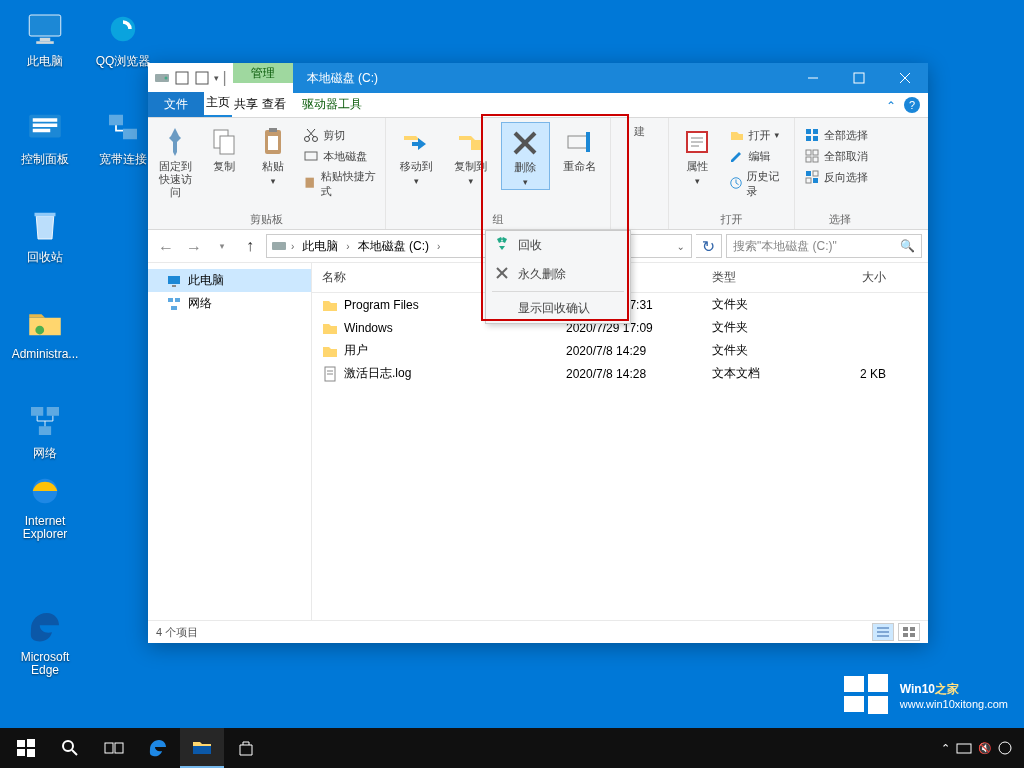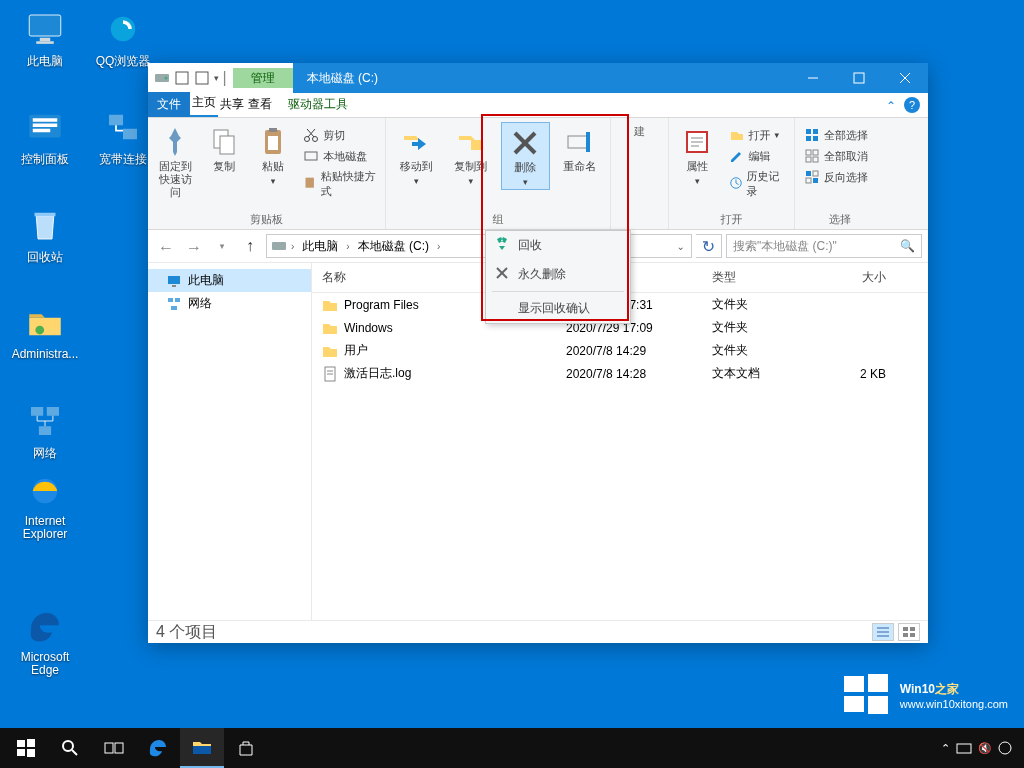--- a/index.html
+++ b/index.html
@@ -14,28 +14,28 @@
 .taskbar { position:absolute; bottom:0; left:0; right:0; height:40px; background:#101010; display:flex; align-items:center; padding:0 4px; }
 .tb-btn { width:44px; height:40px; display:flex; align-items:center; justify-content:center; color:#fff; cursor:pointer; }
 .tb-active { border-bottom:2px solid #76b9ed; background:#272727; }
 .tb-right { margin-left:auto; display:flex; align-items:center; gap:6px; color:#fff; font-size:11px; padding-right:8px; }
 
 
 .win { position:absolute; left:148px; top:63px; width:780px; height:580px; background:#fff; box-shadow:0 4px 20px rgba(0,0,0,.3); display:flex; flex-direction:column; }
 .titlebar { height:30px; display:flex; align-items:stretch; background:#fff; }
 .title-left { display:flex; align-items:center; padding:0 6px; gap:4px; }
 .title-left .qicon { width:16px; height:16px; }
-.title-tabs-area { display:flex; align-items:center;border-radius:12px; }
+.title-tabs-area { display:flex; align-items:flex-start;border-radius:12px; }
 .title-tab-mgmt { background:#9fd89f; color:#0a5b0a; padding:2px 18px; font-size:12px; height:20px; display:flex; align-items:center; }
 .title-text { background:#1a86d9; color:#fff; padding:0 14px; font-size:12px; height:30px; display:flex; align-items:center; flex:1; }
 .wbtns { display:flex; margin-left:auto; }
 .wbtn { width:46px; height:30px; display:flex; align-items:center; justify-content:center; background:#1a86d9; color:#fff; cursor:pointer; }
 
 .tabbar { height:25px; display:flex; align-items:flex-end; background:#fff; border-bottom:1px solid #d9d9d9; font-size:12px; }
-.tabbar .file { background:#1979ca; color:#fff; padding:4px 9px; cursor:pointer; }
+.tabbar .file { background:#1979ca; color:#fff; padding:4px 16px; cursor:pointer; }
 .tabbar .rtab { padding:4px 2px; cursor:pointer; }
 .tabbar .rtab.active { border-bottom:2px solid #1a86d9; }
 .tabbar .rtab-tools { padding:4px 14px; cursor:pointer; color:#0a5b0a; }
 .tabbar .spacer { flex:1; }
 .tabbar .caret { padding:4px 8px; color:#1a86d9; cursor:pointer; }
 .tabbar .help { width:16px; height:16px; border-radius:50%; background:#1a86d9; color:#fff; display:flex; align-items:center; justify-content:center; font-size:11px; margin:0 8px 4px 0; cursor:pointer; }
 
 .ribbon { height:112px; background:#f5f6f7; border-bottom:1px solid #d9d9d9; display:flex; font-size:11px; color:#444; position:relative; }
 .rgroup { display:flex; flex-direction:column; border-right:1px solid #e5e5e5; padding:4px 6px 2px; }
 .rgroup-body { display:flex; gap:6px; flex:1; align-items:flex-start; }
@@ -68,21 +68,21 @@
 .side-item { display:flex; align-items:center; gap:6px; padding:3px 6px 3px 18px; cursor:pointer; }
 .side-item.sel { background:#cce8ff; }
 .side-item .sico2 { width:16px; height:16px; }
 
 .filepane { flex:1; display:flex; flex-direction:column; }
 .cols { display:flex; font-size:12px; color:#444; border-bottom:1px solid #eaeaea; padding:6px 0 6px 10px; }
 .c1 { width:244px; } .c2 { width:146px; } .c3 { width:116px; } .c4 { width:72px; text-align:right; padding-right:14px; }
 .frow { display:flex; font-size:12px; padding:3px 0 3px 10px; align-items:center; cursor:pointer; }
 .frow .c1 { display:flex; align-items:center; gap:6px; }
 .fico { width:16px; height:16px; }
-.status { height:23px; border-top:1px solid #e9e9e9; display:flex; align-items:center; font-size:16px; color:#555; padding:0 8px; }
+.status { height:23px; border-top:1px solid #e9e9e9; display:flex; align-items:center; font-size:11px; color:#555; padding:0 8px; }
 .status .vbtn { width:22px; height:18px; border:1px solid #ccc; margin-left:4px; display:flex; align-items:center; justify-content:center; cursor:pointer; }
 
 
 .wm { position:absolute; right:6px; bottom:44px; display:flex; align-items:center; gap:10px; color:#fff; background:rgba(120,120,120,.0); padding:6px 10px; }
 .wm .wlogo { width:48px; height:48px; }
 .wm-txt1 { font-size:12px; font-weight:bold; }
 .wm-txt2 { font-size:11px; }
 
 
 svg { display:block; }

